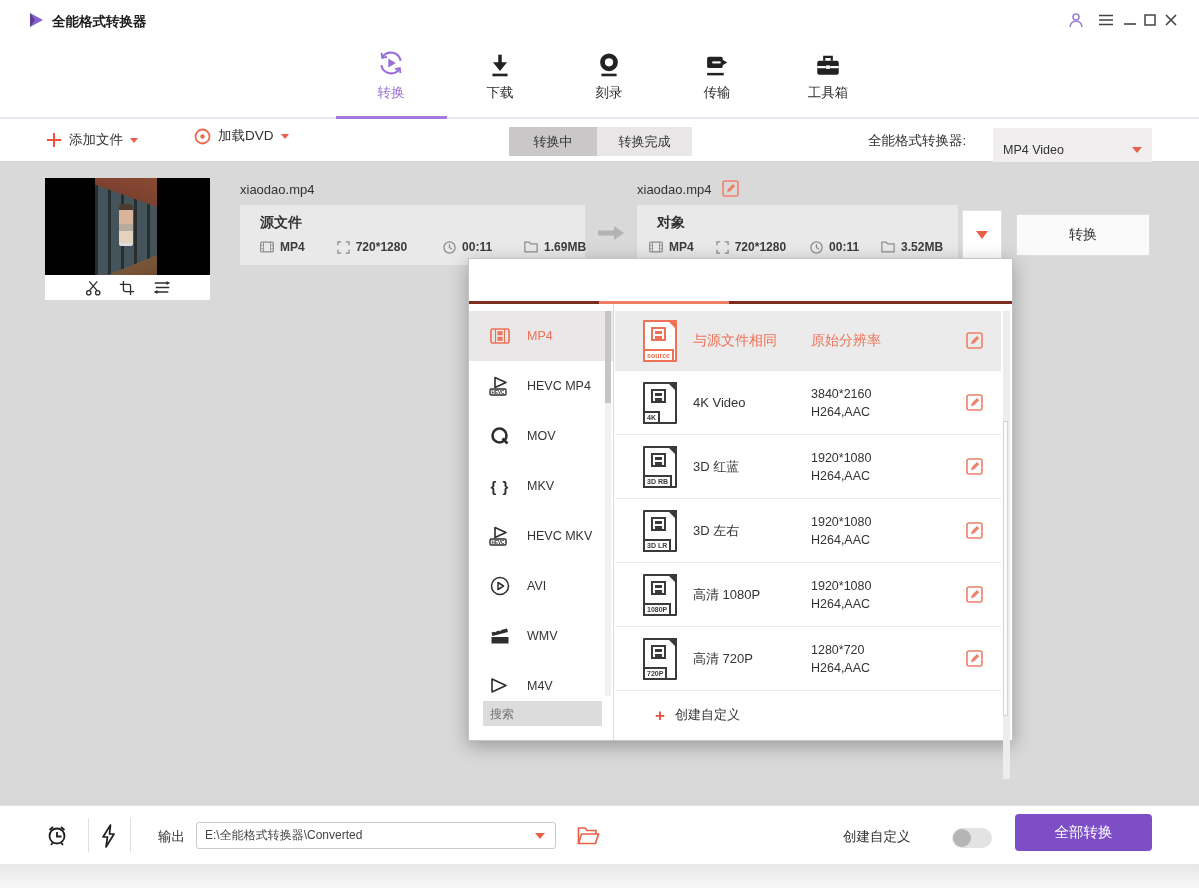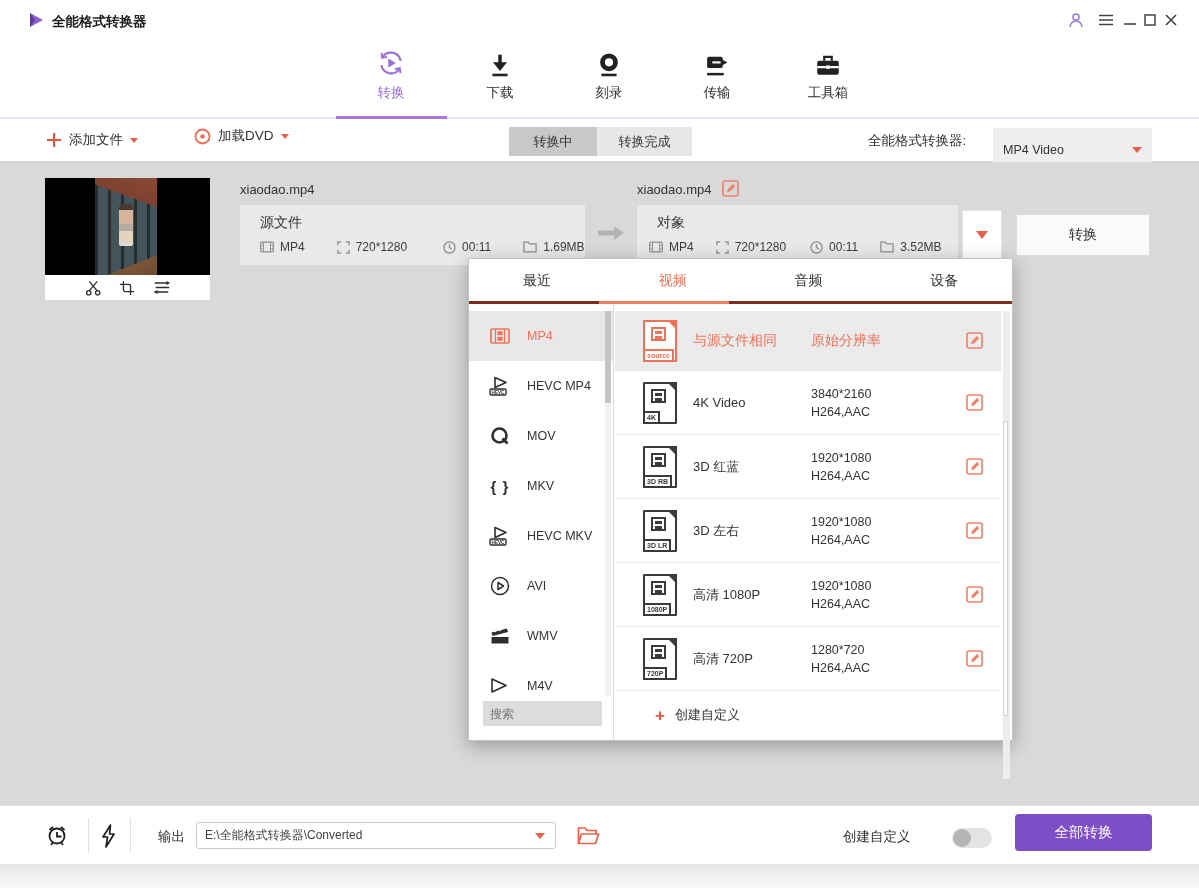--- a/index.html
+++ b/index.html
@@ -41,21 +41,21 @@
        linear-gradient(200deg, #8a4a33 0%, #7d4130 24%, rgba(0,0,0,0) 24.5%),
        linear-gradient(338deg, #6e4c33 0%, #7a5638 16%, rgba(0,0,0,0) 16.5%),
        repeating-linear-gradient(90deg, #272e30 0 3px, #44545a 3px 13px);
   }
   .thumb-person { position:absolute; left:24px; top:26px; width:14px; height:42px; border-radius:4px 4px 2px 2px;
      background:linear-gradient(#4a3a30 0 14%, #d8b49a 14% 48%, #b5ab9f 48% 64%, #e3d2bd 64% 92%, #ddd 92%); }
   .thumb-tools { position:absolute; left:0; top:97px; width:165px; height:25px; background:#fff; display:flex; align-items:center; justify-content:center; gap:18px; color:#2e2e2e; }
   .thumb-tools svg { cursor:pointer; }
 
   .file-name { font-size:13px; color:#333; }
-  .info-panel { background:#e9e9e9; }
+  .info-panel { background:#e9e9e9;font-weight:bold; }
   .panel-title { position:absolute; left:20px; top:9px; font-size:14px; color:#333; }
   .panel-stats { position:absolute; left:20px; top:35px; display:flex; align-items:center; }
   .stat { display:flex; align-items:center; gap:6px; font-size:12px; color:#3c3c3c; }
   .stat svg { color:#8d8d8d; }
   .target-dd { left:962px; top:48px; width:40px; height:49px; background:#fff; border:1px solid #e2e2e2; display:flex; align-items:center; justify-content:center; cursor:pointer; }
   .convert-btn { left:1016px; top:52px; width:134px; height:42px; background:#fafafa; border:1px solid #dedede; display:flex; align-items:center; justify-content:center; font-size:14px; color:#333; cursor:pointer; }
   .edit-ic { color:#ef8069; cursor:pointer; display:inline-flex; }
 
   
   .popup { left:468px; top:258px; width:545px; height:483px; background:#fff; border:1px solid #c4c4c4; box-shadow:0 5px 18px rgba(0,0,0,.3); z-index:10; }
@@ -341,26 +341,20 @@
       </div>
     </div>
     <div class="abs target-dd">
       <span class="caret" style="border-top-width:8px; border-left-width:6px; border-right-width:6px"></span>
     </div>
     <div class="abs convert-btn">
       <span>转换</span>
     </div>
 
     <div class="abs popup" style="left:468px; top:96px">
-      <div class="popup-tabs">
-        <span class="popup-tab">最近</span>
-        <span class="popup-tab active">视频</span>
-        <span class="popup-tab">音频</span>
-        <span class="popup-tab">设备</span>
-      </div>
       <div class="tabline">
           <span class="tabline-active"></span>
         </div>
 
       <div class="popup-left">
         <div class="fmt-list">
           <div class="fmt-item selected">
             <span class="fic">
                 <svg width="20" height="16" viewBox="0 0 20 16">
                   <rect x="1" y="1" width="18" height="14" rx="1.5" fill="none" stroke="currentColor" stroke-width="1.7"></rect>

